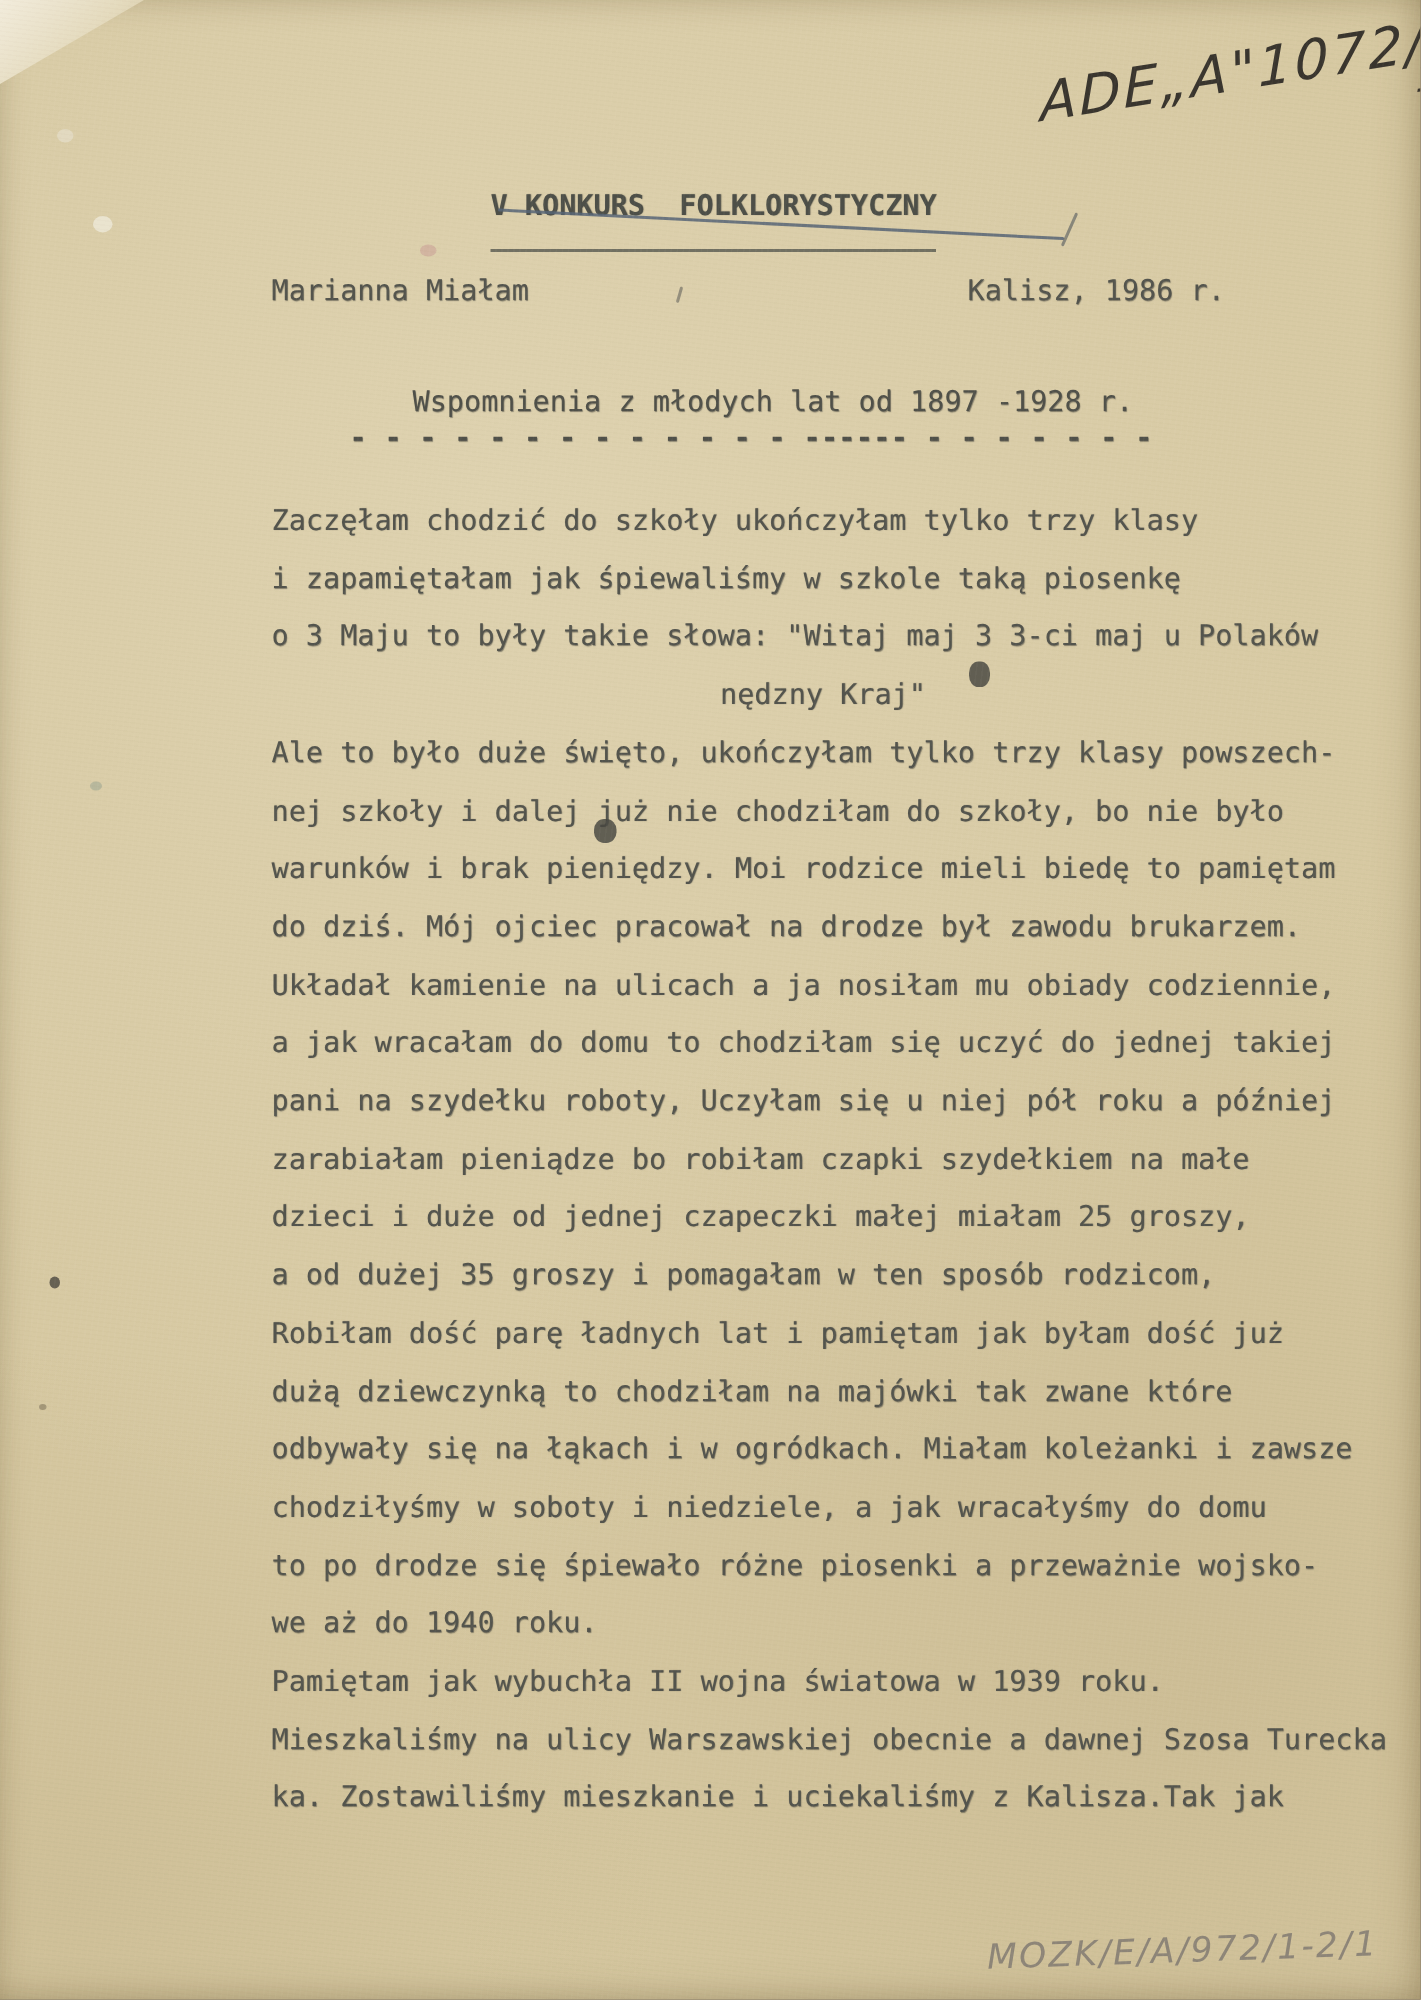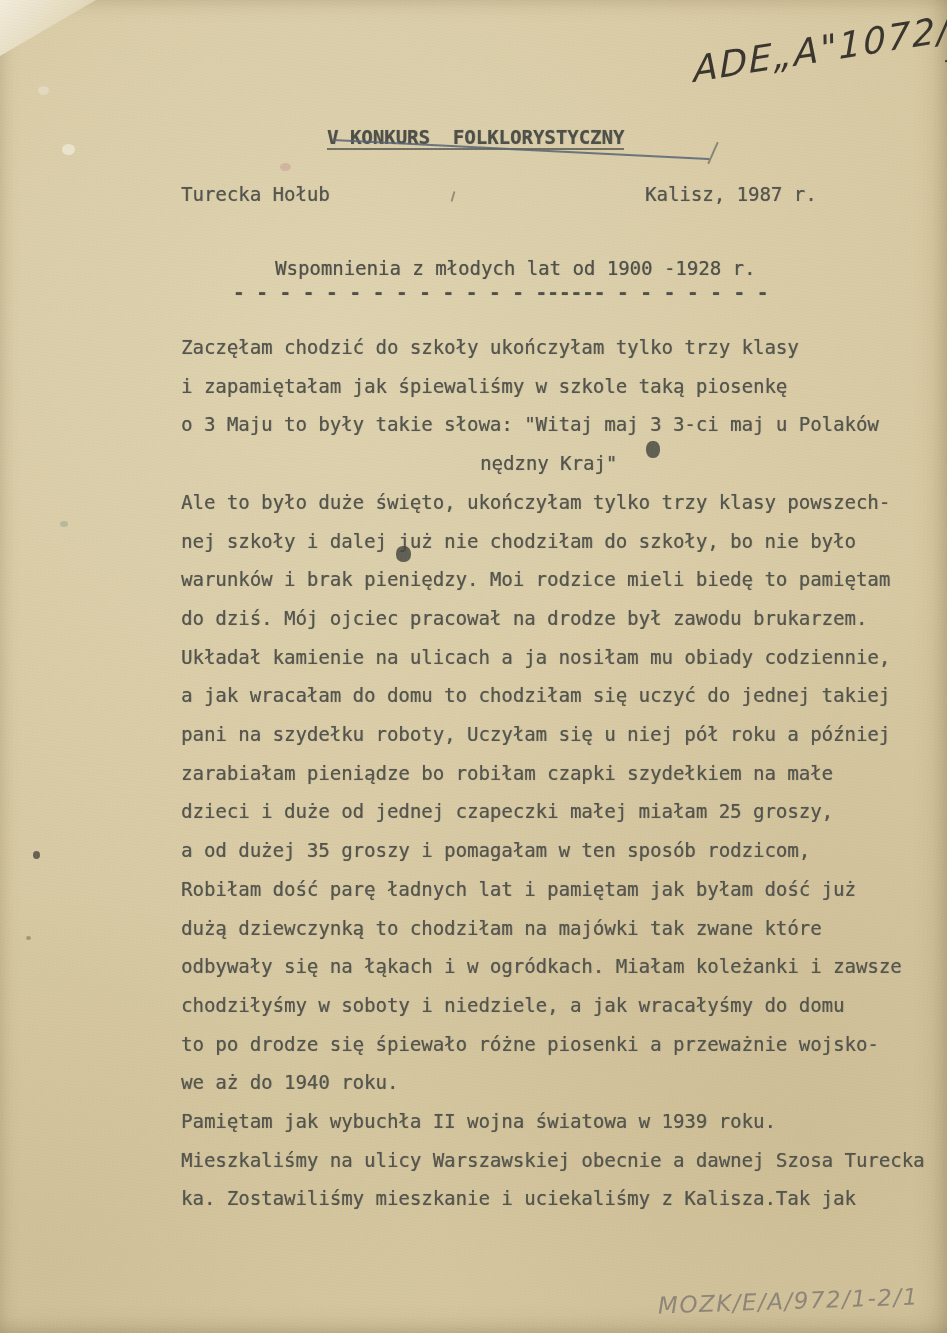--- a/index.html
+++ b/index.html
@@ -29,21 +29,21 @@
     position:absolute;
     color:#53544d;
     font-size:19px;
     white-space:pre;
     text-shadow:0.4px 0.4px 0.7px rgba(60,60,55,.55);
   }
   .comp-title{
     left:327px;top:126px;
     font-weight:700;color:#4d4f48;
     border-bottom:2px solid rgba(78,80,73,.75);
-    padding-bottom:0;
+    padding-bottom:18px;
   }
   .author{left:181px;top:183px;}
   .place{left:645px;top:183px;}
   .doc-title{left:275px;top:257px;color:#4f5049;}
   .doc-underline{left:233px;top:281px;font-weight:700;color:#4f5049;letter-spacing:0.2px;}
   .body-block{left:181px;top:328px;line-height:38.7px;}
   .body-block .line{white-space:pre;}
   .body-block .line.centered{padding-left:299px;}
   .pen-strike{
     position:absolute;left:332px;top:139px;width:378px;height:2.4px;
@@ -97,24 +97,24 @@
 
   <div class="hw-top">
     <span class="part1">ADE„A"1072/</span><span class="part2">11</span>
   </div>
 
   <div class="tw comp-title">V KONKURS  FOLKLORYSTYCZNY</div>
   <div class="pen-strike"></div>
   <div class="pen-slash"></div>
   <div class="pen-comma"></div>
 
-  <div class="tw author">Turecka Hołub</div>
-  <div class="tw place">Kalisz, 1987 r.</div>
+  <div class="tw author">Marianna Miałam</div>
+  <div class="tw place">Kalisz, 1986 r.</div>
 
-  <div class="tw doc-title">Wspomnienia z młodych lat od 1900 -1928 r.</div>
+  <div class="tw doc-title">Wspomnienia z młodych lat od 1897 -1928 r.</div>
   <div class="tw doc-underline">- - - - - - - - - - - - - ------ - - - - - - -</div>
 
   <div class="tw body-block"><div class="line">Zaczęłam chodzić do szkoły ukończyłam tylko trzy klasy</div><div class="line">i zapamiętałam jak śpiewaliśmy w szkole taką piosenkę</div><div class="line">o 3 Maju to były takie słowa: "Witaj maj 3 3-ci maj u Polaków</div><div class="line centered">nędzny Kraj"</div><div class="line">Ale to było duże święto, ukończyłam tylko trzy klasy powszech-</div><div class="line">nej szkoły i dalej już nie chodziłam do szkoły, bo nie było</div><div class="line">warunków i brak pieniędzy. Moi rodzice mieli biedę to pamiętam</div><div class="line">do dziś. Mój ojciec pracował na drodze był zawodu brukarzem.</div><div class="line">Układał kamienie na ulicach a ja nosiłam mu obiady codziennie,</div><div class="line">a jak wracałam do domu to chodziłam się uczyć do jednej takiej</div><div class="line">pani na szydełku roboty, Uczyłam się u niej pół roku a później</div><div class="line">zarabiałam pieniądze bo robiłam czapki szydełkiem na małe</div><div class="line">dzieci i duże od jednej czapeczki małej miałam 25 groszy,</div><div class="line">a od dużej 35 groszy i pomagałam w ten sposób rodzicom,</div><div class="line">Robiłam dość parę ładnych lat i pamiętam jak byłam dość już</div><div class="line">dużą dziewczynką to chodziłam na majówki tak zwane które</div><div class="line">odbywały się na łąkach i w ogródkach. Miałam koleżanki i zawsze</div><div class="line">chodziłyśmy w soboty i niedziele, a jak wracałyśmy do domu</div><div class="line">to po drodze się śpiewało różne piosenki a przeważnie wojsko-</div><div class="line">we aż do 1940 roku.</div><div class="line">Pamiętam jak wybuchła II wojna światowa w 1939 roku.</div><div class="line">Mieszkaliśmy na ulicy Warszawskiej obecnie a dawnej Szosa Turecka</div><div class="line">ka. Zostawiliśmy mieszkanie i uciekaliśmy z Kalisza.Tak jak</div></div>
 
   <div class="ink-blob blob-overstrike"></div>
   <div class="ink-blob blob-juz"></div>
 
   <div class="speck speck-a"></div>
   <div class="speck speck-b"></div>
   <div class="speck speck-c"></div>

